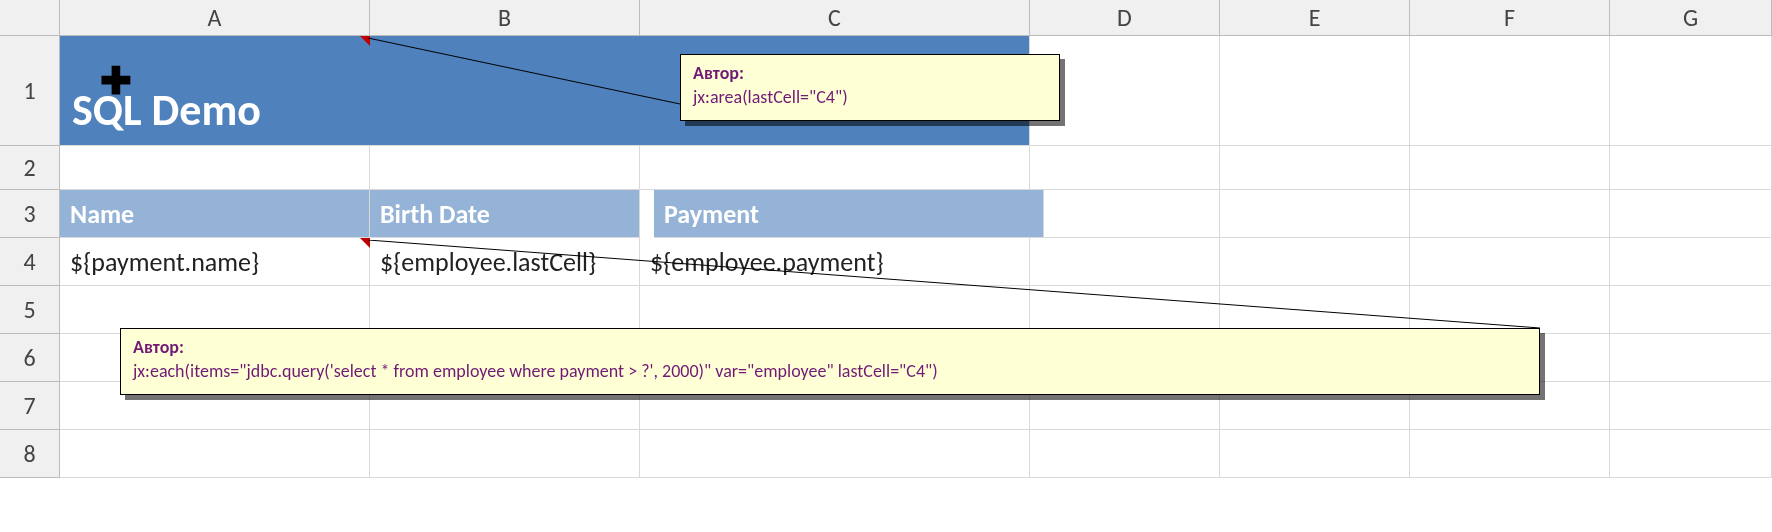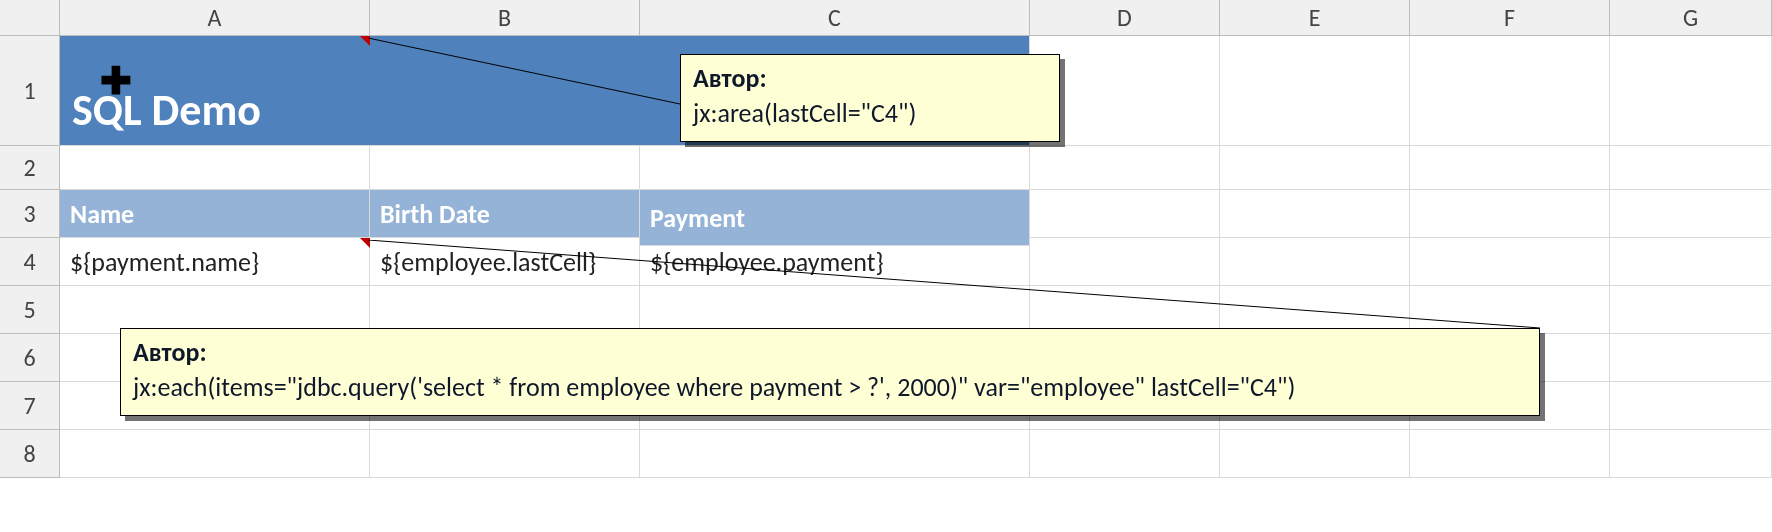--- a/index.html
+++ b/index.html
@@ -92,22 +92,22 @@
     width: 0; height: 0;
     border-left: 10px solid transparent;
     border-top: 10px solid #c00000;
   }
   .tooltip {
     position: absolute;
     background: #ffffd6;
     border: 1px solid #000;
     box-shadow: 5px 5px 0 rgba(0,0,0,0.55);
     padding: 6px 12px 10px 12px;
-    font-size: 26px;
-    color: #0f172a;
+    font-size: 18px;
+    color: #701a75;
     line-height: 1.35;
   }
   .tooltip .author { font-weight: bold; }
   svg.connector {
     position: absolute;
     pointer-events: none;
   }
 </style>
 </head>
 <body>
@@ -144,21 +144,21 @@
       <div class="cell" id="cell-G1" style="left: 1610px; top: 36px; width: 162px; height: 110px;"></div>
       <div class="cell" id="cell-A2" style="left: 60px; top: 146px; width: 310px; height: 44px;"></div>
       <div class="cell" id="cell-B2" style="left: 370px; top: 146px; width: 270px; height: 44px;"></div>
       <div class="cell" id="cell-C2" style="left: 640px; top: 146px; width: 390px; height: 44px;"></div>
       <div class="cell" id="cell-D2" style="left: 1030px; top: 146px; width: 190px; height: 44px;"></div>
       <div class="cell" id="cell-E2" style="left: 1220px; top: 146px; width: 190px; height: 44px;"></div>
       <div class="cell" id="cell-F2" style="left: 1410px; top: 146px; width: 200px; height: 44px;"></div>
       <div class="cell" id="cell-G2" style="left: 1610px; top: 146px; width: 162px; height: 44px;"></div>
       <div class="cell tbl-head" id="cell-A3" style="left: 60px; top: 190px; width: 310px; height: 48px;">Name</div>
       <div class="cell tbl-head" id="cell-B3" style="left: 370px; top: 190px; width: 270px; height: 48px;">Birth Date</div>
-      <div class="cell tbl-head" id="cell-C3" style="left: 640px; top: 190px; width: 390px; height: 56px;">Payment</div>
+      <div class="cell tbl-head" id="cell-C3" style="left: 654px; top: 190px; width: 390px; height: 48px;">Payment</div>
       <div class="cell" id="cell-D3" style="left: 1030px; top: 190px; width: 190px; height: 48px;"></div>
       <div class="cell" id="cell-E3" style="left: 1220px; top: 190px; width: 190px; height: 48px;"></div>
       <div class="cell" id="cell-F3" style="left: 1410px; top: 190px; width: 200px; height: 48px;"></div>
       <div class="cell" id="cell-G3" style="left: 1610px; top: 190px; width: 162px; height: 48px;"></div>
       <div class="cell" id="cell-A4" style="left: 60px; top: 238px; width: 310px; height: 48px;">${payment.name}</div>
       <div class="cell" id="cell-B4" style="left: 370px; top: 238px; width: 270px; height: 48px;">${employee.lastCell}</div>
       <div class="cell" id="cell-C4" style="left: 640px; top: 238px; width: 390px; height: 48px; overflow: visible;">${employee.payment}</div>
       <div class="cell" id="cell-D4" style="left: 1030px; top: 238px; width: 190px; height: 48px;"></div>
       <div class="cell" id="cell-E4" style="left: 1220px; top: 238px; width: 190px; height: 48px;"></div>
       <div class="cell" id="cell-F4" style="left: 1410px; top: 238px; width: 200px; height: 48px;"></div>

